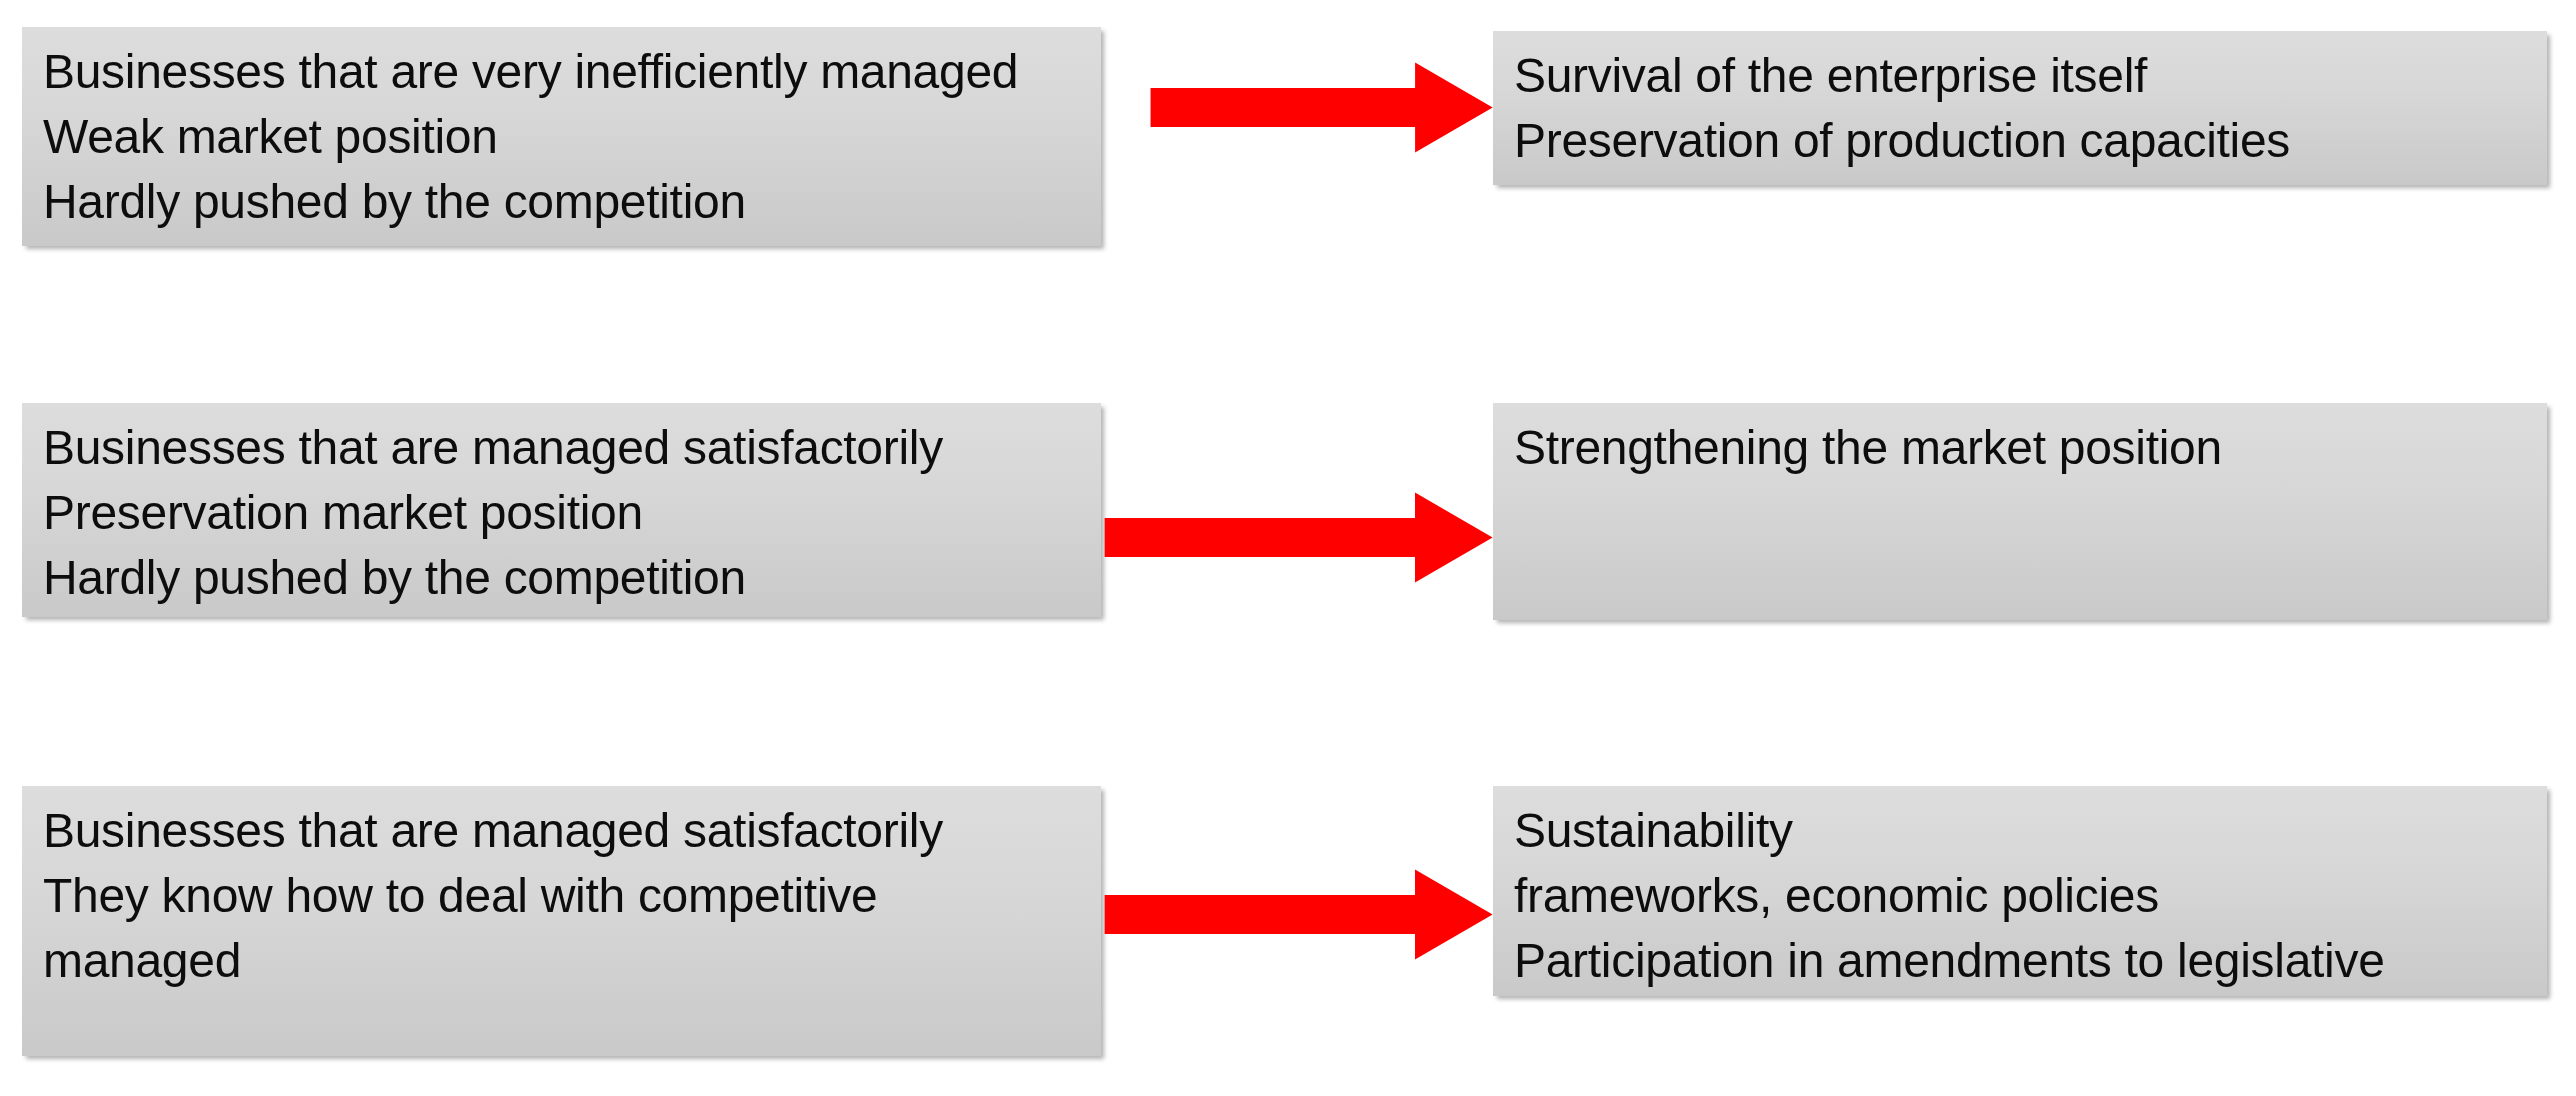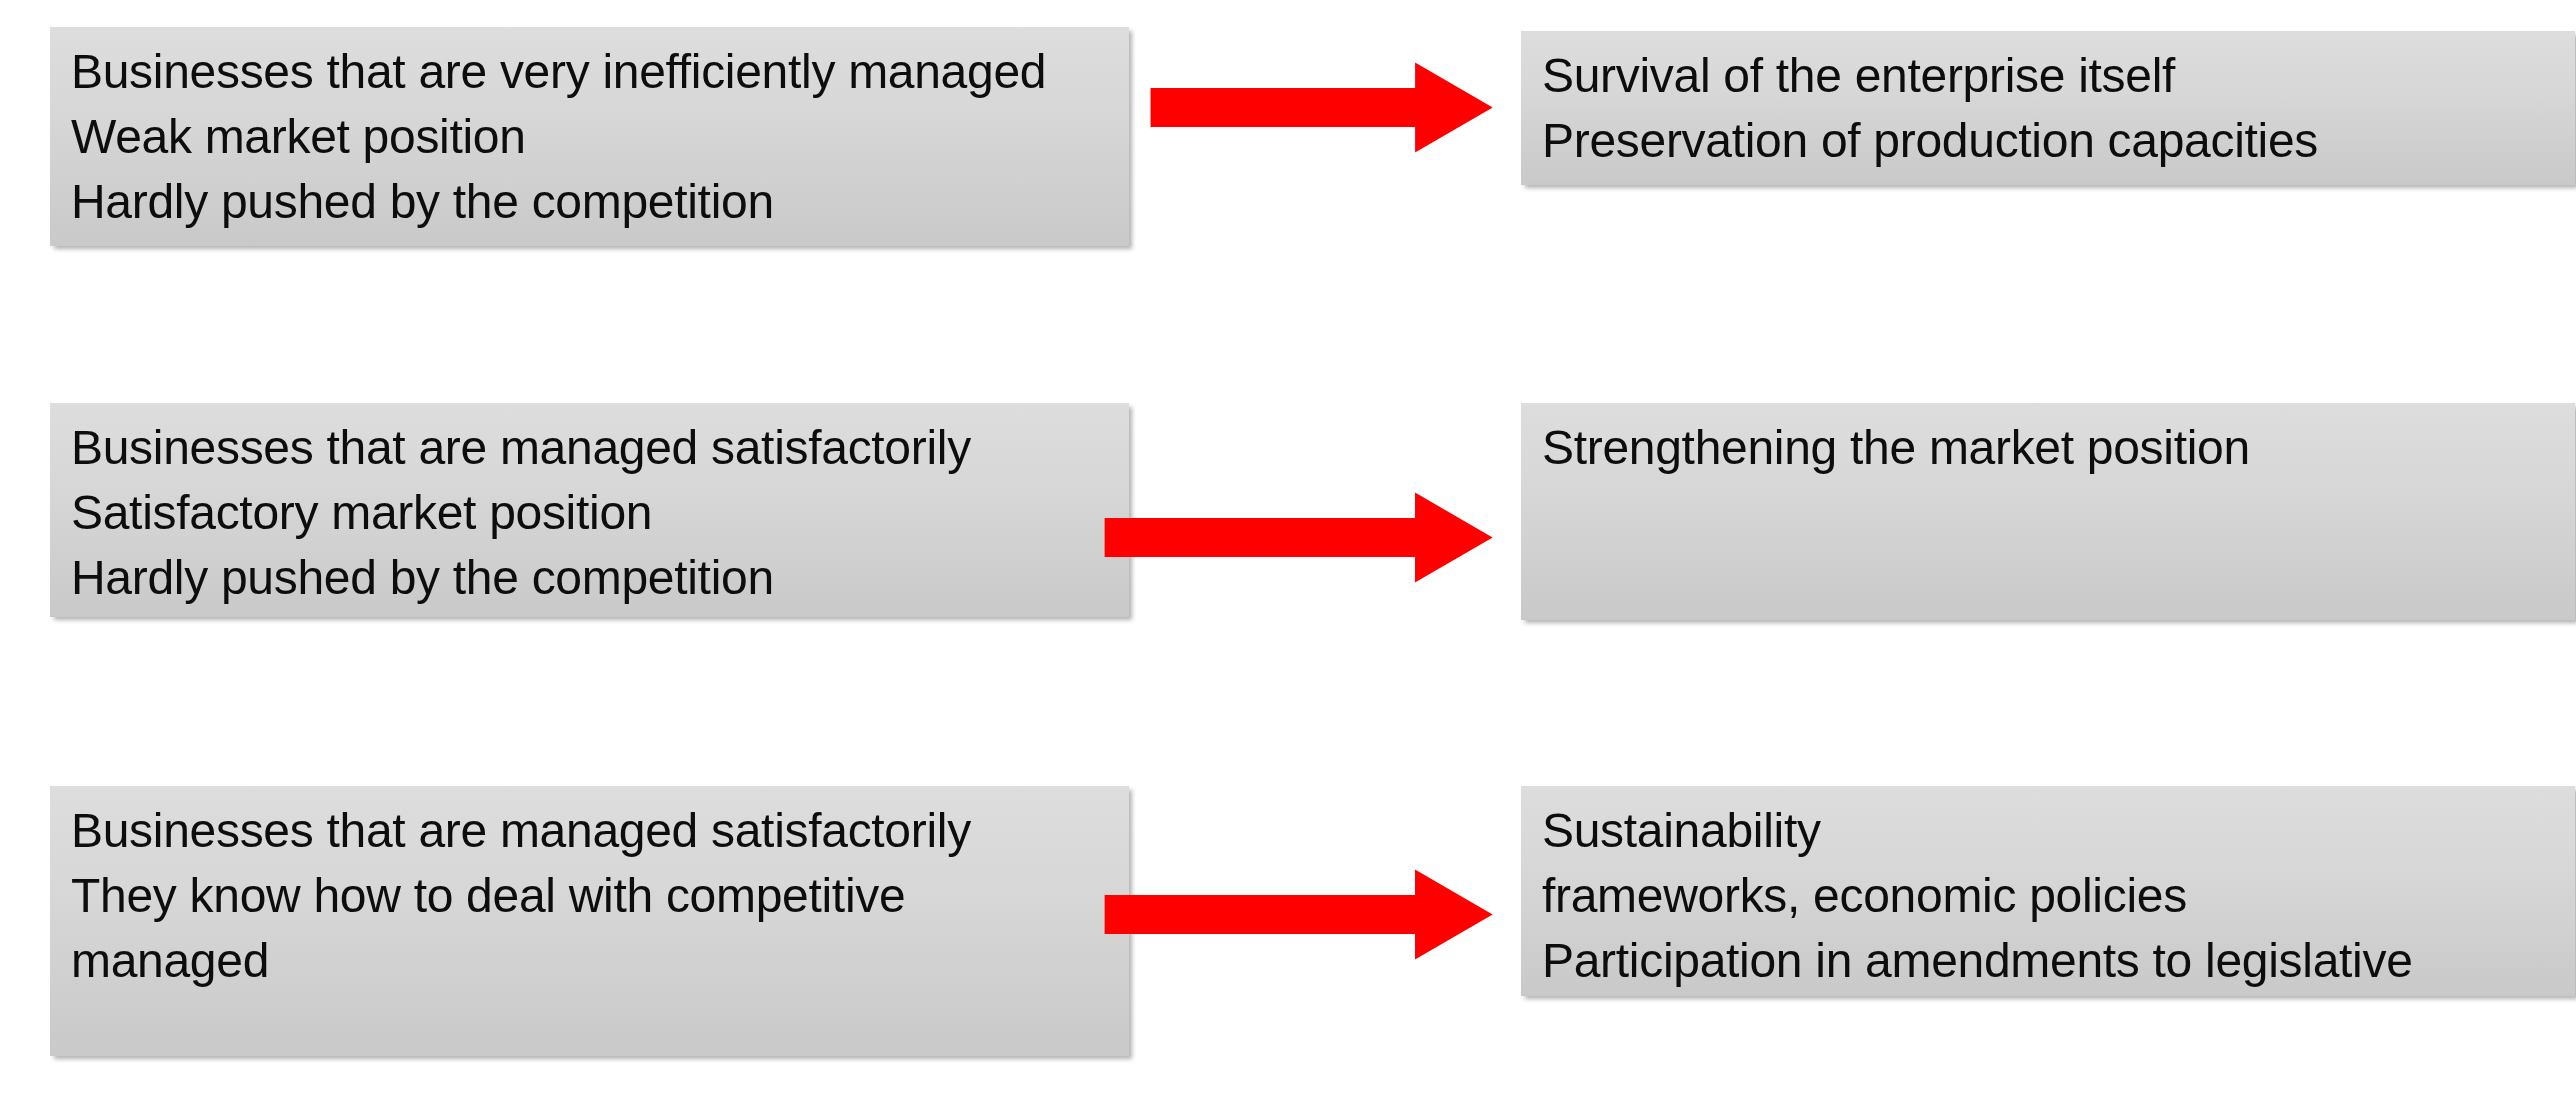--- a/index.html
+++ b/index.html
@@ -34,21 +34,20 @@
   .row-3 { top: 786px; height: 274px; }
 
   
   .box {
     position: absolute;
     box-sizing: border-box;
     background: linear-gradient(to bottom, #dddddd 0%, #d7d7d7 40%, #c9c9c9 100%);
     box-shadow: 3.5px 3.5px 4.4px -0.9px rgba(0,0,0,0.30);
     padding: 12.4px 19.5px 12.4px 21px;
     display: block;
-    margin-left: 28px;
   }
 
   .box-left  { left: 22px;   width: 1079px; }
   .box-right { left: 1493px; width: 1054px; }
 
   .row-1 .box-left  { top: 0;  height: 219px; }
   .row-1 .box-right { top: 4px;  height: 154px; }
   .row-2 .box-left  { top: 0;  height: 214px; }
   .row-2 .box-right { top: 0;  height: 217px; }
   .row-3 .box-left  { top: 0;  height: 270px; }
@@ -100,21 +99,21 @@
       <span class="box-text">Survival of the enterprise itself</span>
       <span class="box-text">Preservation of production capacities</span>
     </div>
 
   </div>
 
   <div class="row row-2">
 
     <div class="box box-left">
       <span class="box-text">Businesses that are managed satisfactorily</span>
-      <span class="box-text">Satisfactory market position</span>
+      <span class="box-text">Preservation market position</span>
       <span class="box-text">Hardly pushed by the competition</span>
     </div>
 
     <div class="arrow">
       <svg width="391" height="97" viewBox="0 0 442 110" xmlns="http://www.w3.org/2000/svg">
         <polygon points="0,33 352,33 352,4 440,55 352,106 352,77 0,77" fill="#FF0000"></polygon>
       </svg>
     </div>
 
     <div class="box box-right">

